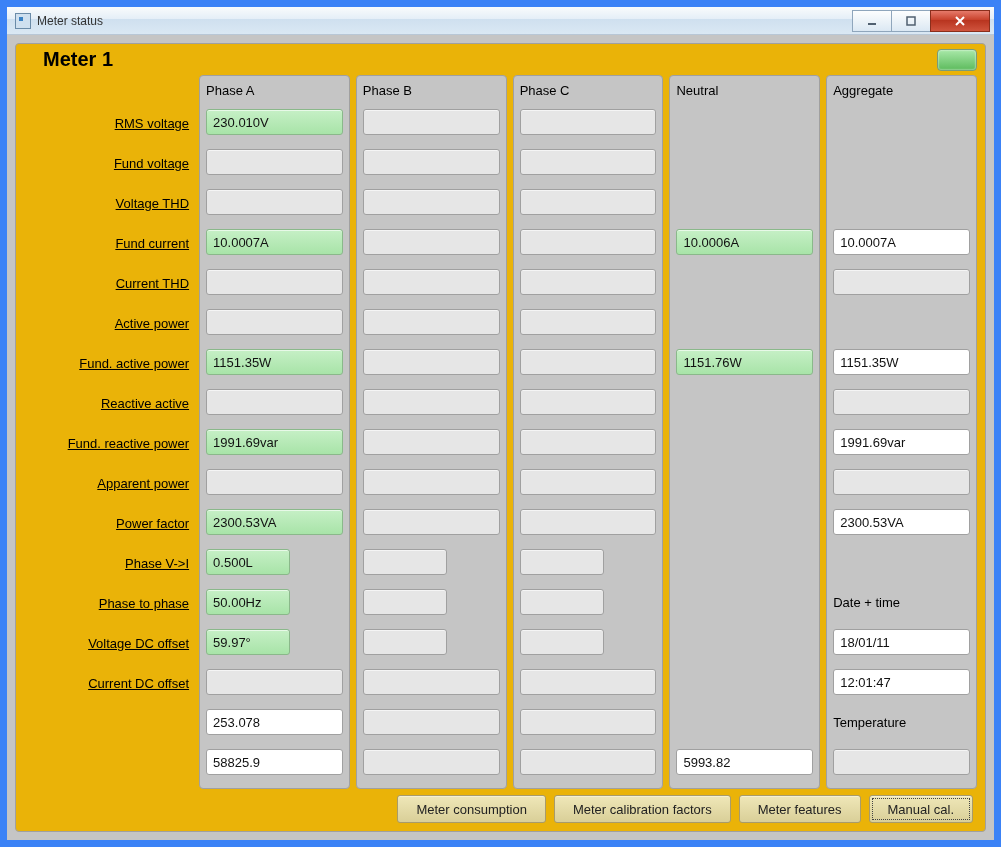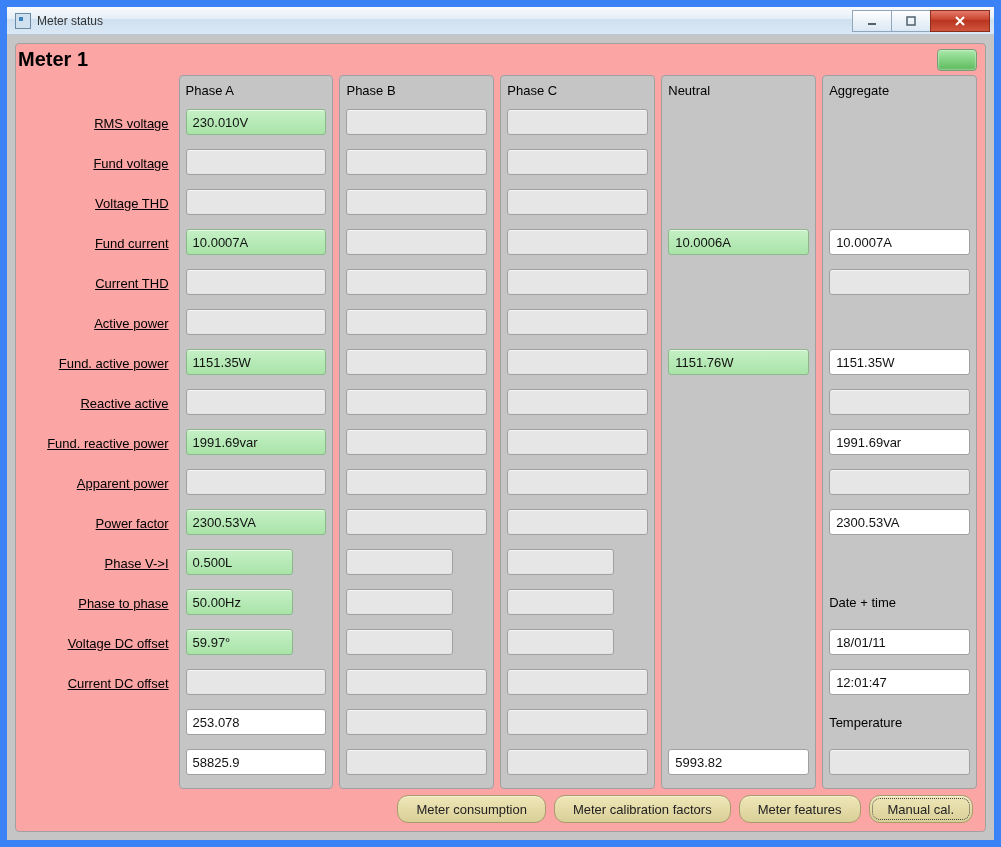--- a/index.html
+++ b/index.html
@@ -65,25 +65,25 @@
   .client {
     flex: 1;
     background: #c5c5c5;
     padding: 8px;
     display: flex;
     flex-direction: column;
   }
   .panel-main {
     border: 1px solid #a0a0a0;
     border-radius: 4px;
-    background: #fca5a5;
+    background: #eab308;
     flex: 1;
     display: flex;
     flex-direction: column;
-    padding: 4px 8px 8px 0;
+    padding: 4px 8px 8px 25px;
   }
   .panel-header {
     display: flex;
     align-items: center;
     margin-bottom: 4px;
   }
   .panel-header h1 {
     font-size: 20px;
     font-weight: bold;
     margin: 0 0 0 2px;
@@ -155,42 +155,42 @@
     box-shadow: inset 0 1px 0 rgba(255,255,255,0.6);
   }
   .field.green {
     background: linear-gradient(to bottom,#c6f0c6,#a8e4a8);
     border-color:#8ab88a;
   }
   .field.white {
     background: #fff;
     border-color:#a0a0a0;
   }
-  .field.short { width: 107px; }
+  .field.short { width: 84px; }
   .cell.empty { visibility: hidden; }
 
   .static-text {
     height: 40px;
     display: flex;
     align-items: center;
     font-size: 13px;
   }
 
   .bottom-buttons {
     display: flex;
     justify-content: flex-end;
     gap: 8px;
     margin-top: 6px;
     padding-right: 4px;
   }
   .bbtn {
     height: 28px;
     padding: 0 18px;
     border: 1px solid #a89b6a;
-    border-radius: 11px;
+    border-radius: 3px;
     background: linear-gradient(to bottom,#efe7b8,#d9cf98);
     font-size: 13px;
     color:#222;
     display: flex; align-items:center; justify-content:center;
     cursor: pointer;
     box-shadow: 0 1px 0 rgba(255,255,255,0.4) inset;
   }
   .bbtn.focus {
     outline: 1px dotted #444;
     outline-offset: -4px;

